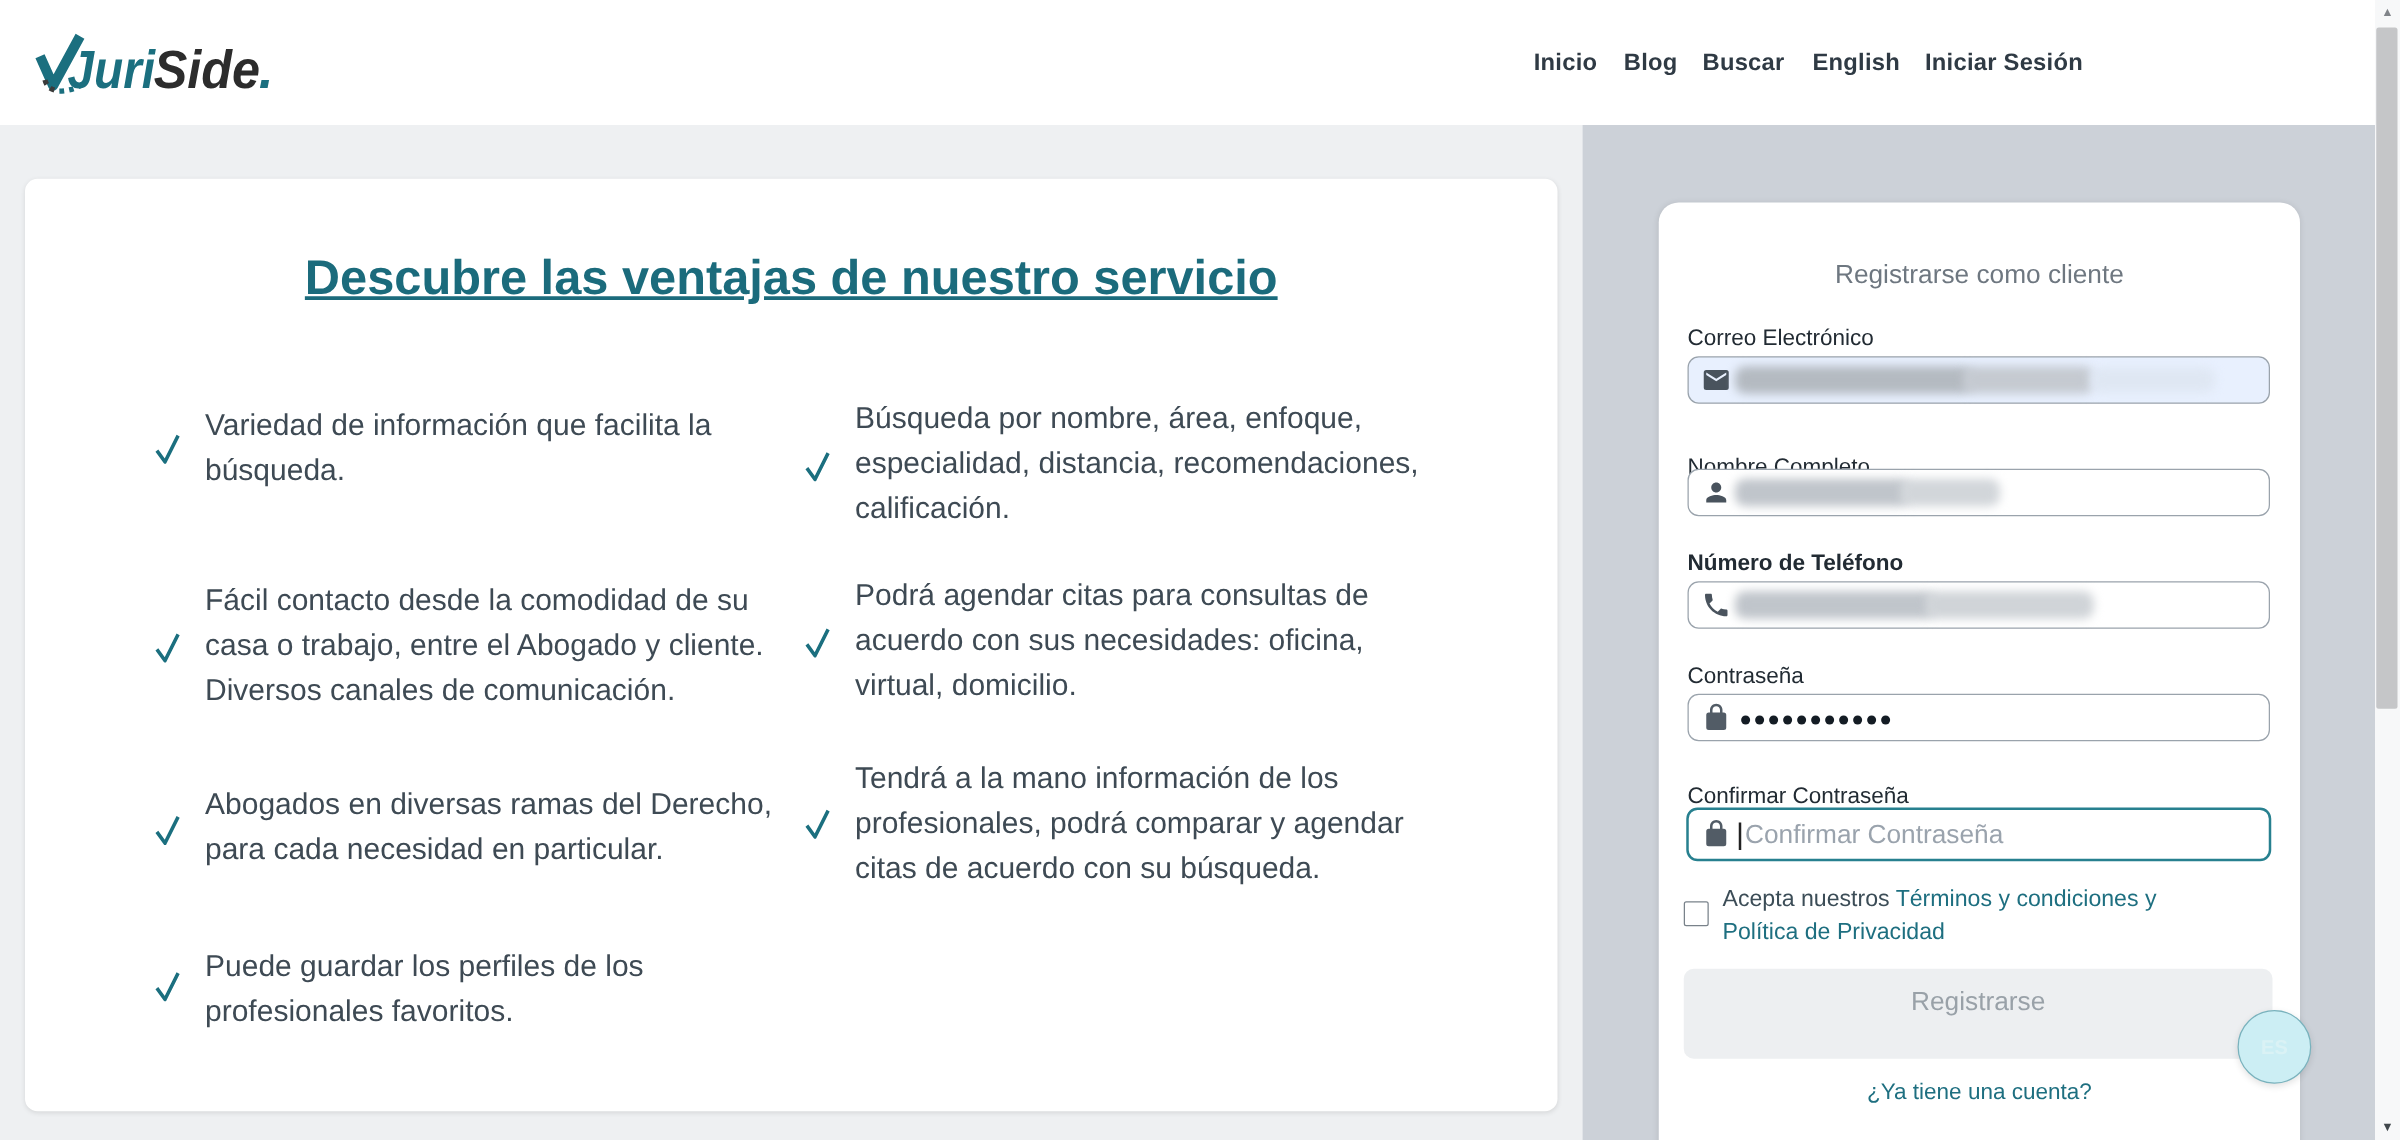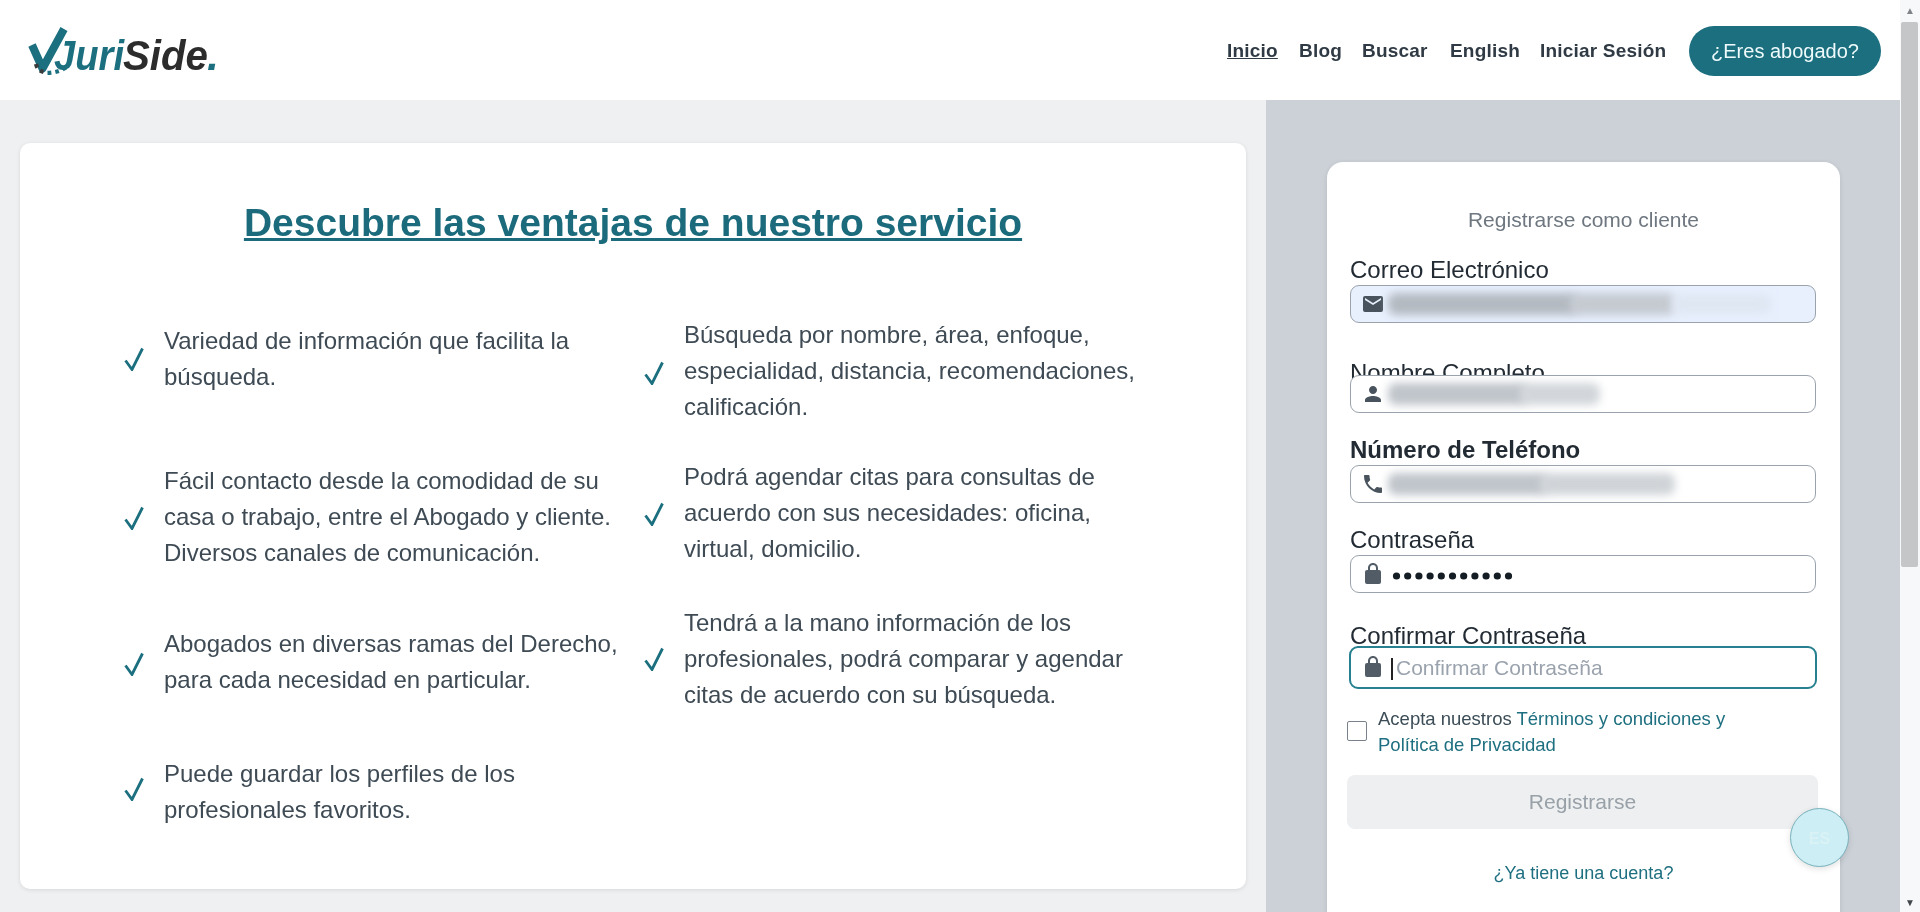--- a/index.html
+++ b/index.html
@@ -21,35 +21,35 @@
     font-size:39px; font-weight:bold; color:#1b6b7c; line-height:39px; letter-spacing:0px;text-decoration:underline; }
   .btext { position:absolute; font-size:24px; line-height:36px; color:#3e4a54; }
   .chk { position:absolute; width:22px; height:24px; }
 
   
   #rightbg { position:absolute; left:1266px; top:100px; width:634px; height:812px; background:#ccd1d8; }
   #form { position:absolute; left:1327px; top:162px; width:513px; height:790px; background:#ffffff;
     border-radius:16px; box-shadow:0 1px 5px rgba(0,0,0,0.10); }
   #formtitle { position:absolute; left:1327px; top:209px; width:513px; text-align:center;
     font-size:21px; color:#6e7780; line-height:21px; }
-  .flabel { position:absolute; left:1350px; font-size:24px; color:#222b33; line-height:18px; }
+  .flabel { position:absolute; left:1350px; font-size:18px; color:#222b33; line-height:18px; }
   .finput { position:absolute; left:1350px; width:466px; height:38px; background:#ffffff;
     border:1px solid #9aa3ac; border-radius:9px; }
   .ficon { position:absolute; left:1361px; width:24px; height:24px; }
   .blob { position:absolute; filter:blur(4px); border-radius:8px; }
 
   #input5 { position:absolute; left:1349px; top:646px; width:468px; height:43px; background:#fff;
     border:2px solid #27808f; border-radius:9px; }
   #caret { position:absolute; left:1391px; top:658px; width:2px; height:22px; background:#222; }
   #placeholder5 { position:absolute; left:1396px; top:657px; font-size:21px; color:#9aa3ad; line-height:22px; }
 
   #checkbox { position:absolute; left:1347px; top:721px; width:20px; height:20px; border:1.5px solid #79828a; border-radius:2px; background:#fff; }
   #terms { position:absolute; left:1378px; top:706px; width:356px; font-size:18.5px; line-height:25.5px; color:#3c4d57; }
   #terms a { color:#1e6f80; text-decoration:none; }
-  #btn-reg { position:absolute; left:1347px; top:775px; width:471px; height:54px; background:#edeff1; border-radius:8px;
+  #btn-reg { position:absolute; left:1347px; top:775px; width:471px; height:72px; background:#edeff1; border-radius:8px;
     color:#99a1a8; font-size:21px; text-align:center; line-height:54px; }
   #escircle { position:absolute; left:1790px; top:808px; width:59px; height:59px; border-radius:50%;
     background:#cceef4; border:1px solid #79b2bd; color:#daf2f5; font-weight:bold; font-size:16px;
     text-align:center; line-height:59px; box-shadow:0 2px 6px rgba(0,0,0,0.12); }
   #cuenta { position:absolute; left:1327px; top:863px; width:513px; text-align:center;
     font-size:18px; font-weight:normal; color:#1e6f80; }
 
   
   #sb { position:absolute; left:1900px; top:0; width:20px; height:912px; background:#f7f8f9; }
   #sb-thumb { position:absolute; left:1901px; top:22px; width:17px; height:545px; background:#c5c6c8; border-radius:2px; }
@@ -161,24 +161,23 @@
 
 <div id="nav">
   <svg style="position:absolute; left:28px; top:24px;" width="200" height="54" viewBox="0 0 200 54">
     <path d="M4 21 L14.5 44.5 L36 5" fill="none" stroke="#1b6f7f" stroke-width="8" stroke-linejoin="round"></path>
     <path d="M8 40 Q9.5 46.5 16 48.2" fill="none" stroke="#3b3b3b" stroke-width="4.2" stroke-dasharray="3.7 4.1"></path>
     <path d="M19.5 48.9 Q31 48.6 39.5 42.5" fill="none" stroke="#1b6f7f" stroke-width="4.2" stroke-dasharray="3.7 4.1"></path>
     <text x="26" y="46" font-family="Liberation Sans" font-style="italic" font-weight="bold" font-size="43" fill="#1b6f7f" textLength="70" lengthAdjust="spacingAndGlyphs">Juri</text>
     <text x="95" y="46" font-family="Liberation Sans" font-style="italic" font-weight="bold" font-size="43" fill="#2c2c2c" textLength="85" lengthAdjust="spacingAndGlyphs">Side</text>
     <text x="179" y="46" font-family="Liberation Sans" font-style="italic" font-weight="bold" font-size="43" fill="#1b6f7f">.</text>
   </svg>
-  <span class="navlink" style="left:1227px;text-decoration:underline;">Inicio</span>
+  <span class="navlink" style="left:1227px;">Inicio</span>
   <span class="navlink" style="left:1299px;">Blog</span>
   <span class="navlink" style="left:1362px;">Buscar</span>
   <span class="navlink" style="left:1450px;">English</span>
   <span class="navlink" style="left:1540px;">Iniciar Sesión</span>
-  <div id="btn-abogado">¿Eres abogado?</div>
 </div>
 
 <div id="sb"></div>
 <div id="sb-thumb"></div>
 <div class="sb-arrow" style="top:4px;">▲</div>
 <div class="sb-arrow" style="top:896px; color:#41474c;">▼</div>
 
 </body></html>

